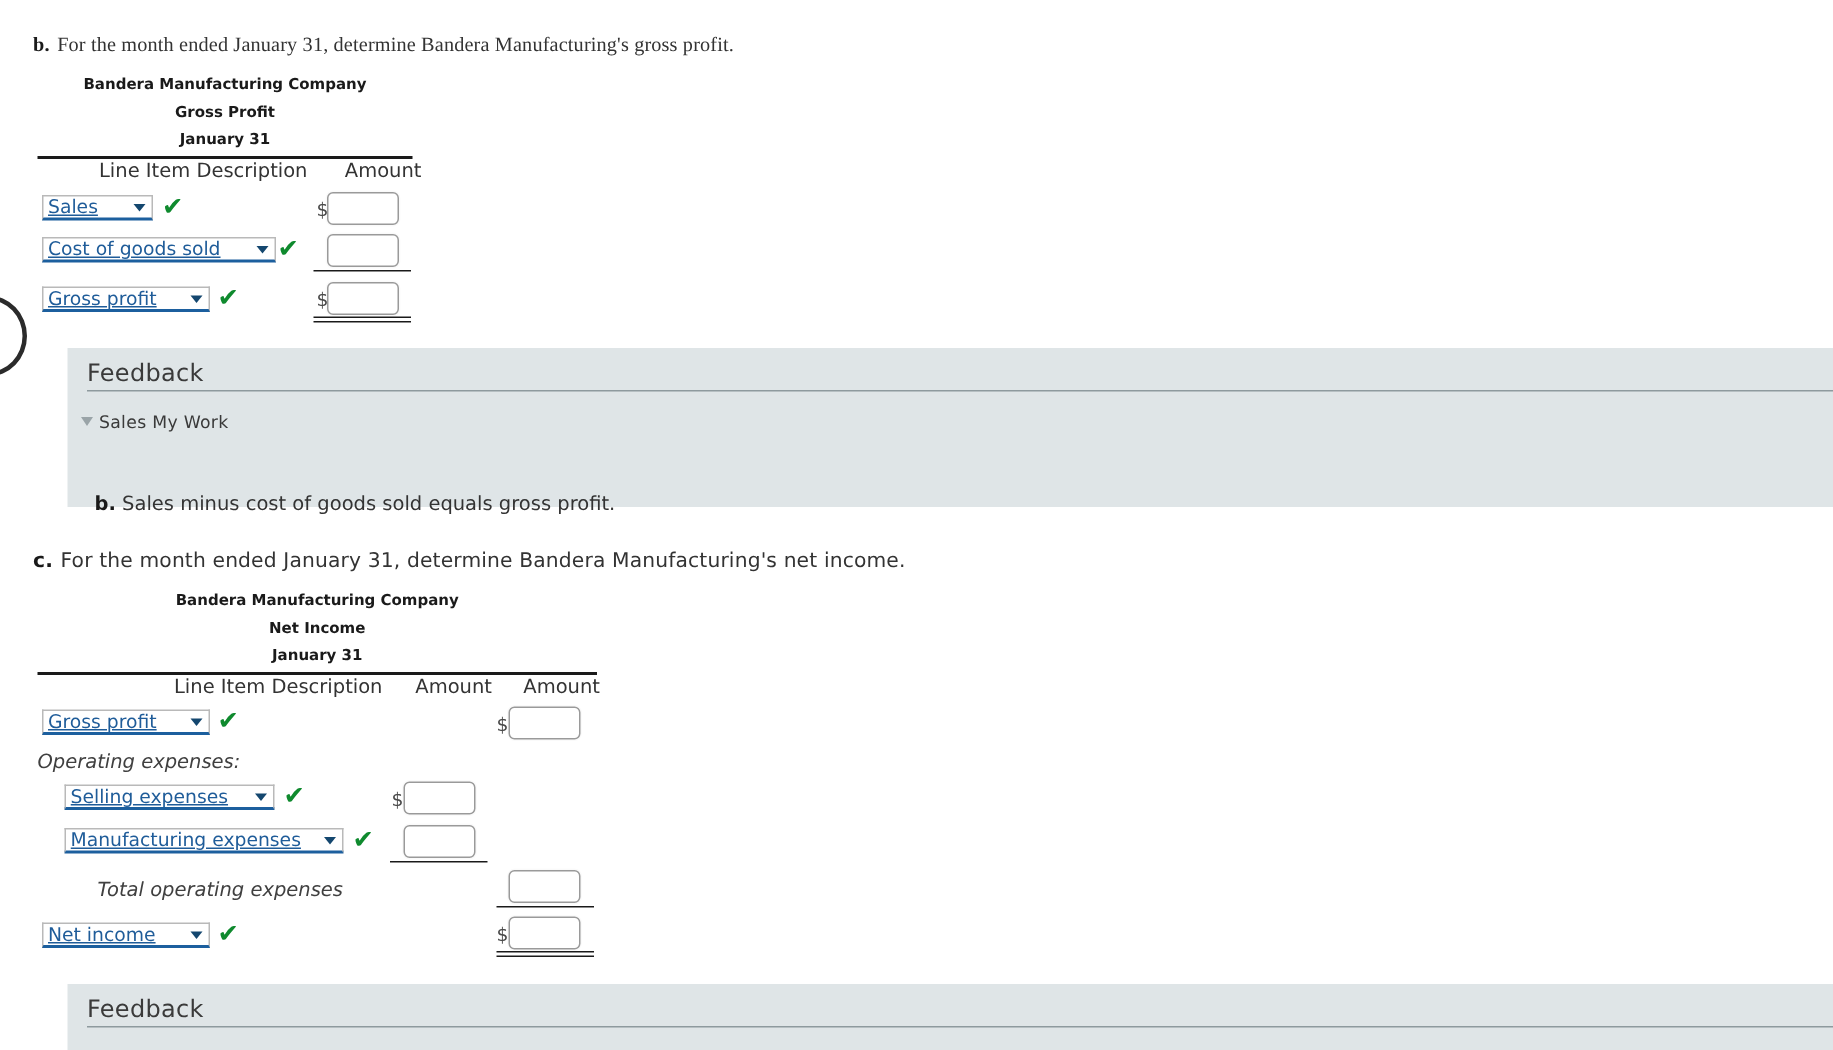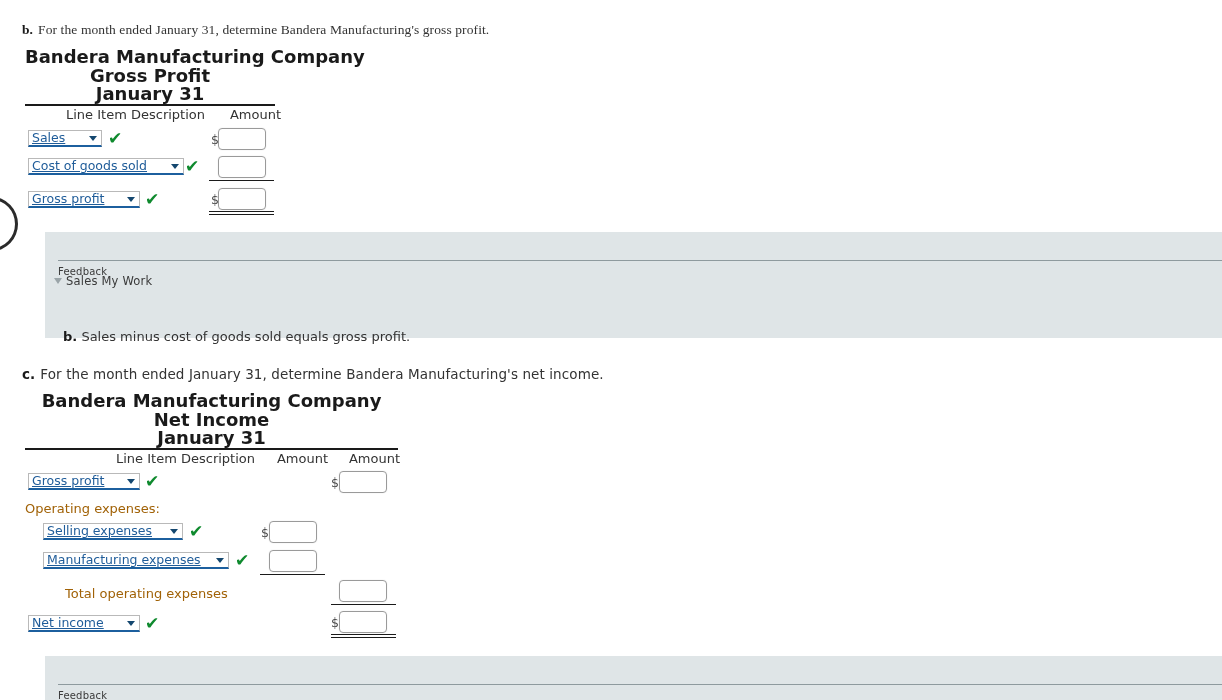--- a/index.html
+++ b/index.html
@@ -27,21 +27,21 @@
     letter-spacing: 0.1px;
   }
   .prompt .lbl {
     font-weight: bold;
     color: #1a1a1a;
     margin-right: 5px;
   }
 
   
   .stmt-title {
-    font-size: 18px;
+    font-size: 10px;
     font-weight: bold;
     color: #1a1a1a;
     text-align: center;
     white-space: nowrap;
     line-height: 19px;
   }
 
   
   .rule-top {
     border-top: 2px solid #1a1a1a;
@@ -52,22 +52,23 @@
   .col-head {
     font-size: 13px;
     color: #333333;
     white-space: nowrap;
     text-align: right;
   }
 
   
   .row-label {
     font-size: 13px;
-    color: #a16207;
-    white-space: nowrap;
+    color: #404040;
+    white-space: nowrap;
+    font-style: italic;
   }
 
   
   .sel-wrap {
     position: absolute;
     height: 17px;
     box-sizing: border-box;
     border: 1px solid #b9b9b9;
     border-bottom: 2px solid #1c5f9e;
     background: #ffffff;
@@ -139,25 +140,24 @@
   }
 
   
   .fb {
     position: absolute;
     background: #dfe5e7;
     left: 45px;
   }
   .fb-title {
     position: absolute;
-    font-size: 10px;
+    font-size: 16px;
     color: #3a3a3a;
     white-space: nowrap;
     letter-spacing: 0.2px;
-    margin-top: 27px;
   }
   .fb-divider {
     position: absolute;
     border-top: 1px solid #8e9a9e;
     height: 0;
   }
   .fb-toggle {
     position: absolute;
     font-size: 11.5px;
     color: #3a3a3a;

